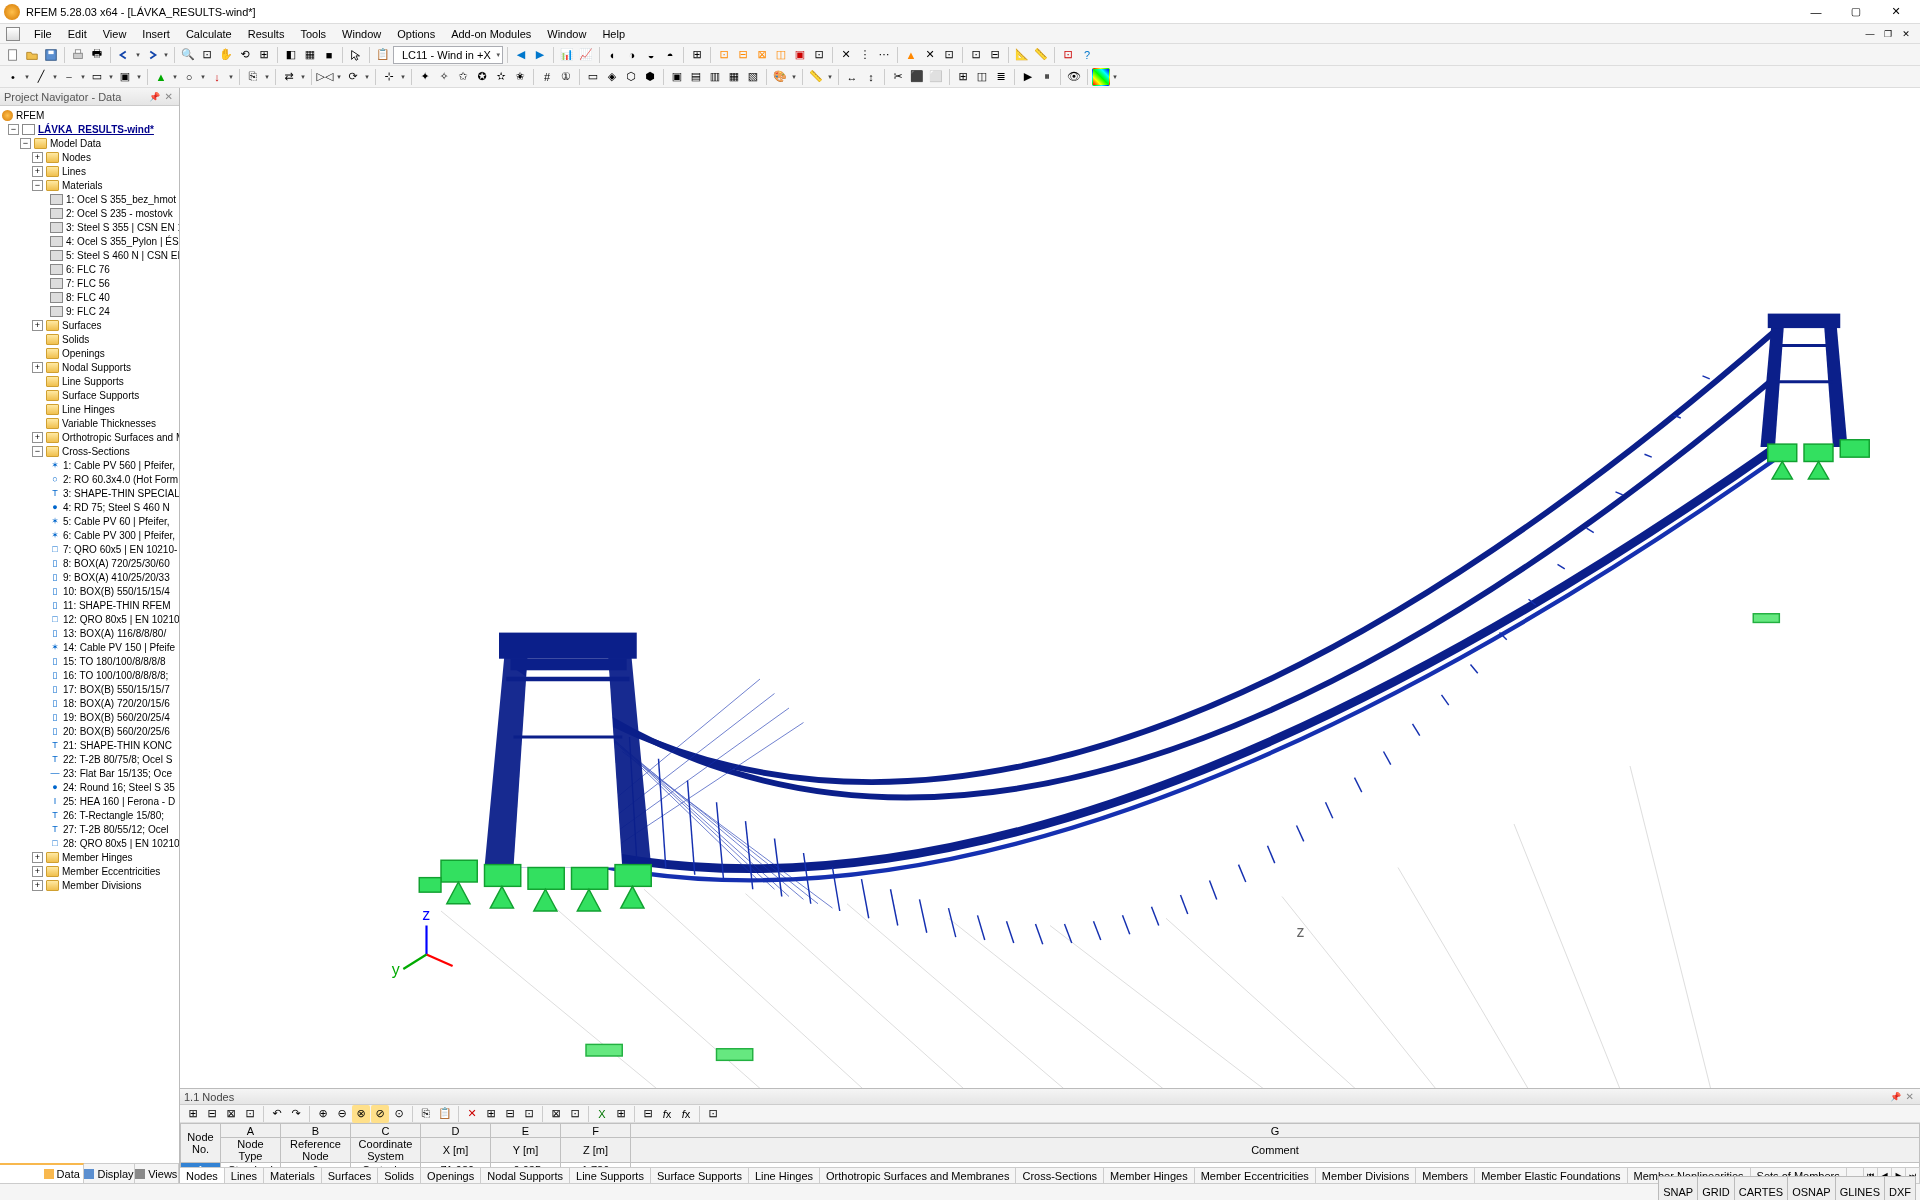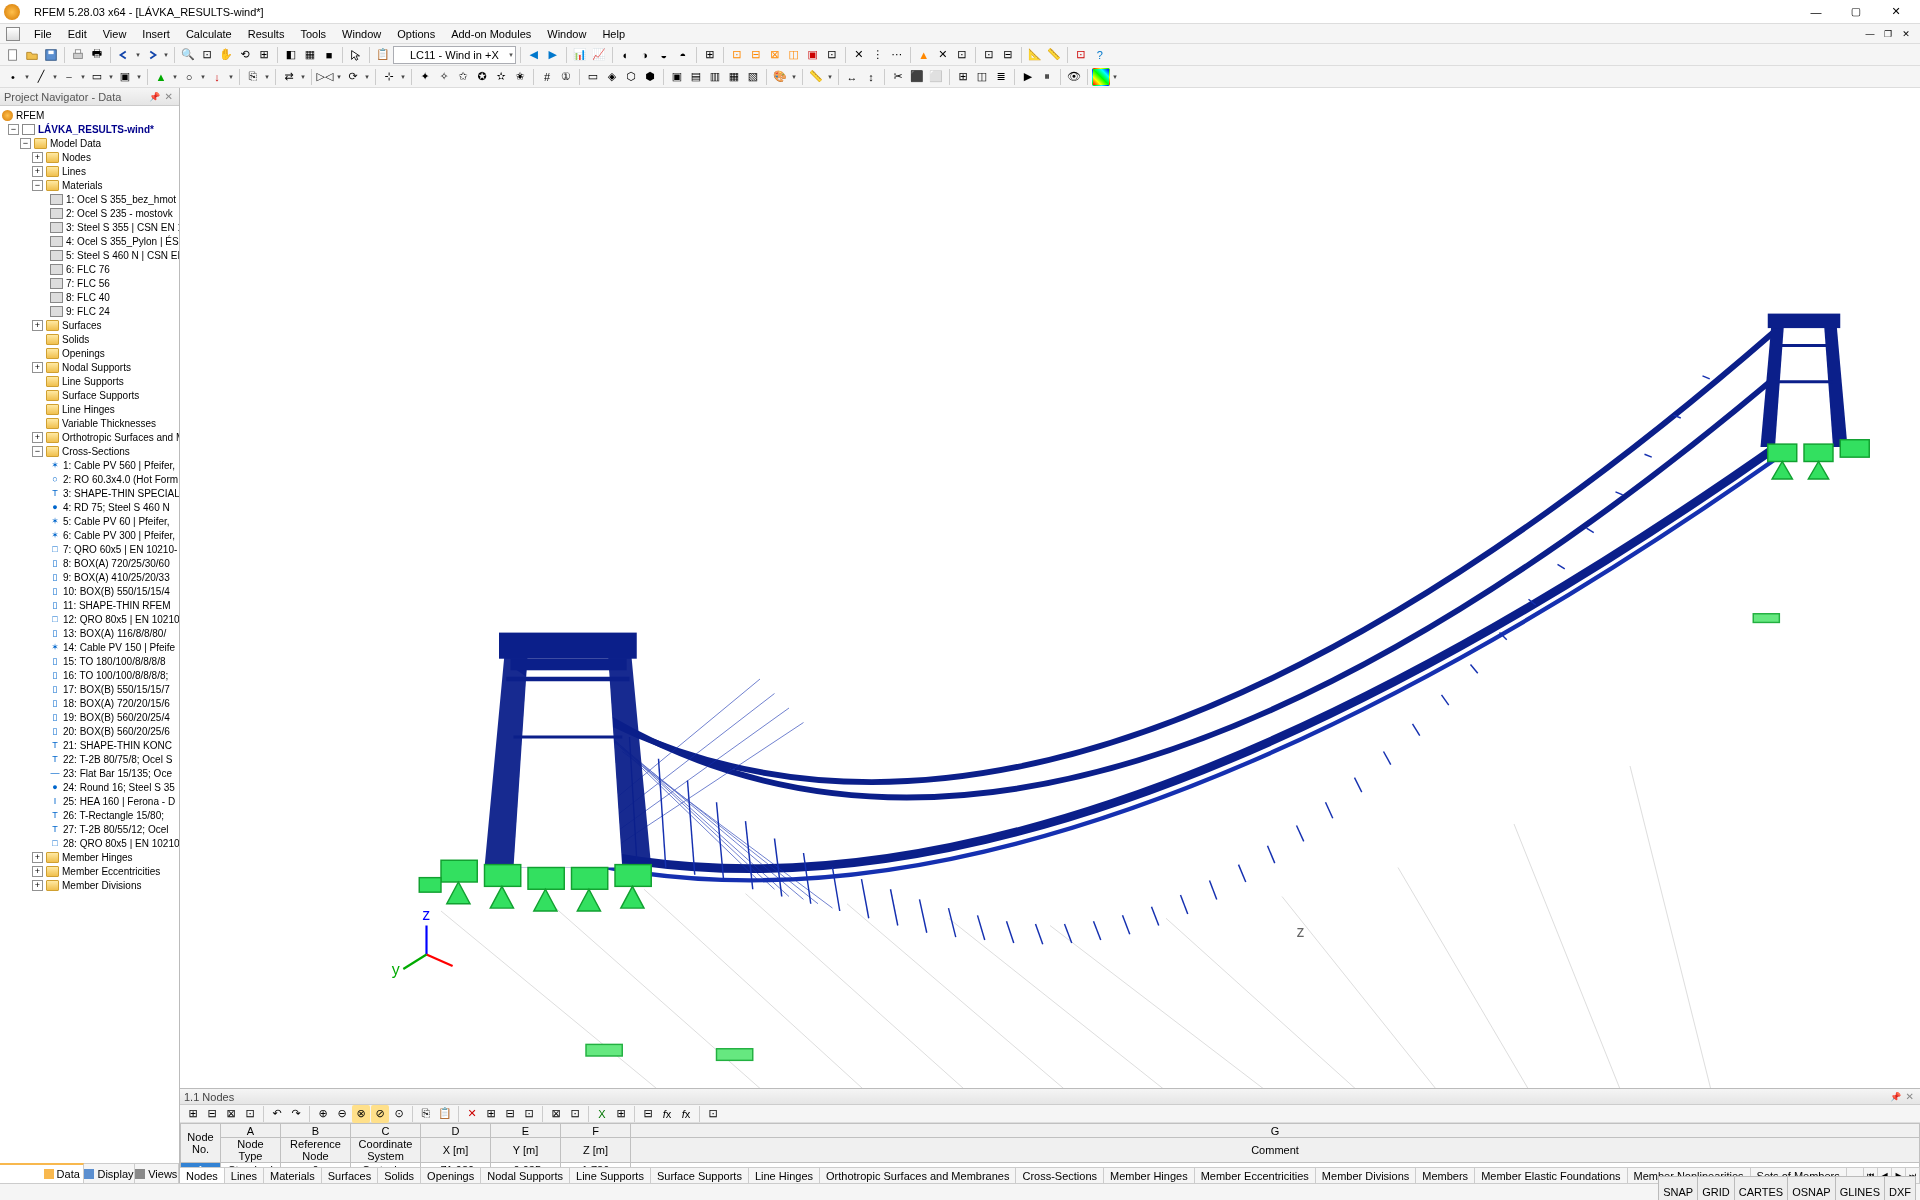--- a/index.html
+++ b/index.html
@@ -1,37 +1,37 @@
 <!DOCTYPE html>
 <html><head>
 <meta charset="utf-8">
 <style>
 * { margin: 0; padding: 0; box-sizing: border-box; font-family: "Segoe UI", Tahoma, sans-serif; font-size: 11px; }
 html, body { width: 100%; height: 100%; background: #f0f0f0; overflow: hidden; }
 
 
 .titlebar { height: 24px; background: #fff; display: flex; align-items: center; padding: 0 4px; border-bottom: 1px solid #ddd; }
 .titlebar .app-icon { width: 16px; height: 16px; background: radial-gradient(circle,#ffc04d,#d47700); border-radius: 50%; margin-right: 6px; }
-.titlebar .title-text { flex: 1; color: #000; margin-left: 8px; }
+.titlebar .title-text { flex: 1; color: #000; }
 .titlebar .win-btns { display: flex; }
 .titlebar .win-btn { width: 40px; height: 24px; display: flex; align-items: center; justify-content: center; cursor: pointer; }
 
 
 .menubar { height: 20px; background: #f5f5f5; display: flex; align-items: center; padding: 0 6px; border-bottom: 1px solid #ddd; }
 .menubar .menu-item { padding: 2px 8px; cursor: pointer; }
 .mdi-icon { width:14px; height:14px; background:linear-gradient(#fff,#ddd); border:1px solid #888; margin-right:6px;}
 .menubar .mdi-btns { margin-left:auto; display:flex; gap:2px;}
 .menubar .mdi-btns span { width:16px;height:16px;display:flex;align-items:center;justify-content:center;cursor:pointer;font-size:9px;}
 
 
 .toolbar-row { height: 22px; background: #f5f5f5; display: flex; align-items: center; padding: 0 4px; border-bottom: 1px solid #ddd; gap: 1px; }
 .tb-btn { width: 18px; height: 18px; display: flex; align-items: center; justify-content: center; cursor: pointer; border: 1px solid transparent; border-radius:2px;}
 .tb-sep { width: 1px; height: 16px; background: #ccc; margin: 0 3px; }
 .tb-dropdown-arrow { width:8px; display:flex; align-items:center; justify-content:center; font-size:7px; color:#444;}
-.tb-combo { height:18px; border:1px solid #abadb3; background:#fff; display:flex; align-items:center; padding:0 16px; min-width:100px; position:relative;}
+.tb-combo { height:18px; border:1px solid #abadb3; background:#fff; display:flex; align-items:center; padding:0 8px; min-width:100px; position:relative;}
 .tb-combo .combo-arrow { position:absolute; right:2px; font-size:7px; color:#555;}
 
 
 .main { display: flex; height: calc(100% - 24px - 20px - 22px - 22px - 17px); }
 
 
 .navigator { width: 180px; background: #fff; border-right: 1px solid #bbb; display: flex; flex-direction: column; position: relative; }
 .nav-header { height: 18px; background: linear-gradient(#f5f5f5,#e5e5e5); border-bottom: 1px solid #ccc; display: flex; align-items: center; padding: 0 4px; font-size: 10px; color: #555; }
 .nav-header .pin { margin-left:auto; font-size:9px; color:#888; cursor:pointer; padding:0 2px;}
 .nav-header .x { font-size:10px; color:#888; cursor:pointer; padding:0 2px;}
@@ -42,21 +42,21 @@
 .tree-row { display: flex; align-items: center; height: 14px; white-space: nowrap; padding-right: 4px; cursor: pointer;}
 .tree-indent { display: inline-block; flex-shrink:0;}
 .tree-toggle { width:11px; height:11px; border:1px solid #919191; background:#fff; display:inline-flex; align-items:center; justify-content:center; font-size:9px; line-height:1; margin-right:3px; flex-shrink:0; cursor:pointer; color:#000;}
 .tree-icon { width:13px; height:11px; display:inline-block; margin-right:3px; flex-shrink:0;}
 .tree-icon.folder { background: linear-gradient(#ffe9a3,#f0c04e); border:1px solid #d0a030; border-radius:1px;}
 .tree-icon.rfem { background: radial-gradient(circle,#ffc04d,#d47700); border-radius:50%; width:11px;}
 .tree-icon.model { background: #fff; border:1px solid #888;}
 .tree-icon.material { background:#ddd; border:1px solid #888;}
 .tree-icon.cs { width:10px; font-size:9px; text-align:center; color:#06c;}
 .tree-label { font-size:10px; color:#000; }
-.tree-label.bold { font-weight:bold; color:#00008b;}
+.tree-label.bold { font-weight:bold; color:#00008b;text-decoration:underline;}
 .nav-tabs { display:flex; height:20px; background:#f5f5f5; border-top:1px solid #ccc;}
 .nav-tab { flex:1; display:flex; align-items:center; justify-content:center; gap:3px; font-size:10px; border-right:1px solid #ccc; cursor:pointer;}
 .nav-tab.active { background:#fff; border-top:2px solid #f8b84e; margin-top:-1px;padding-left:40px;}
 .nav-tab .ico { width:10px; height:10px; background:#888;}
 
 
 .viewport { flex: 1; background: #fff; position: relative; overflow: hidden;}
 .viewport svg { width: 100%; height: 100%; }
 
 

